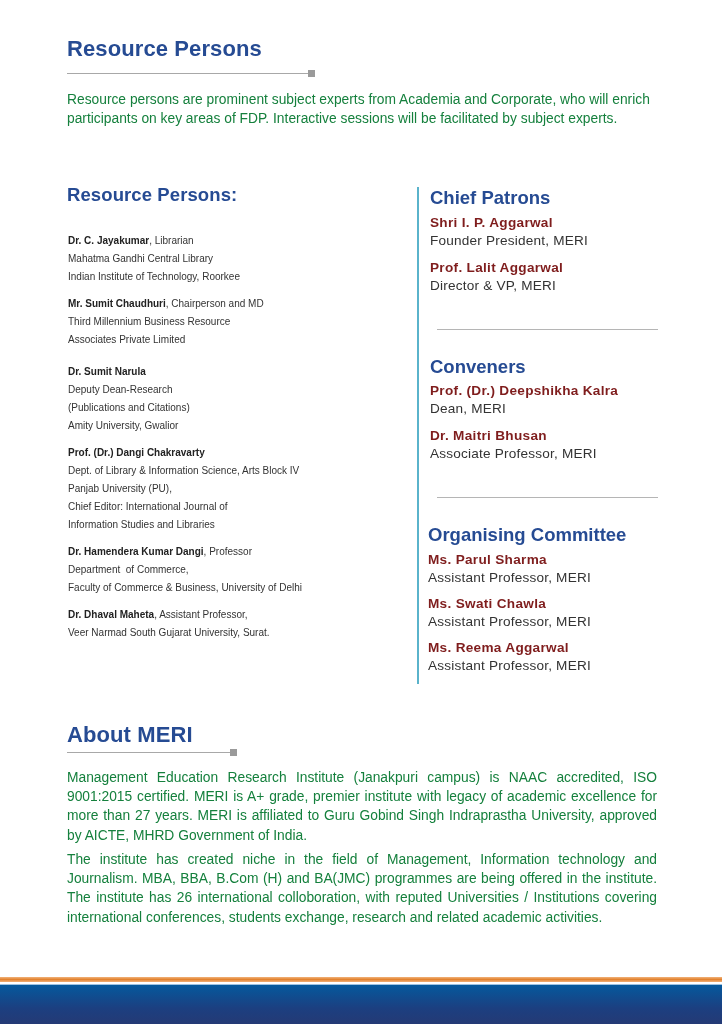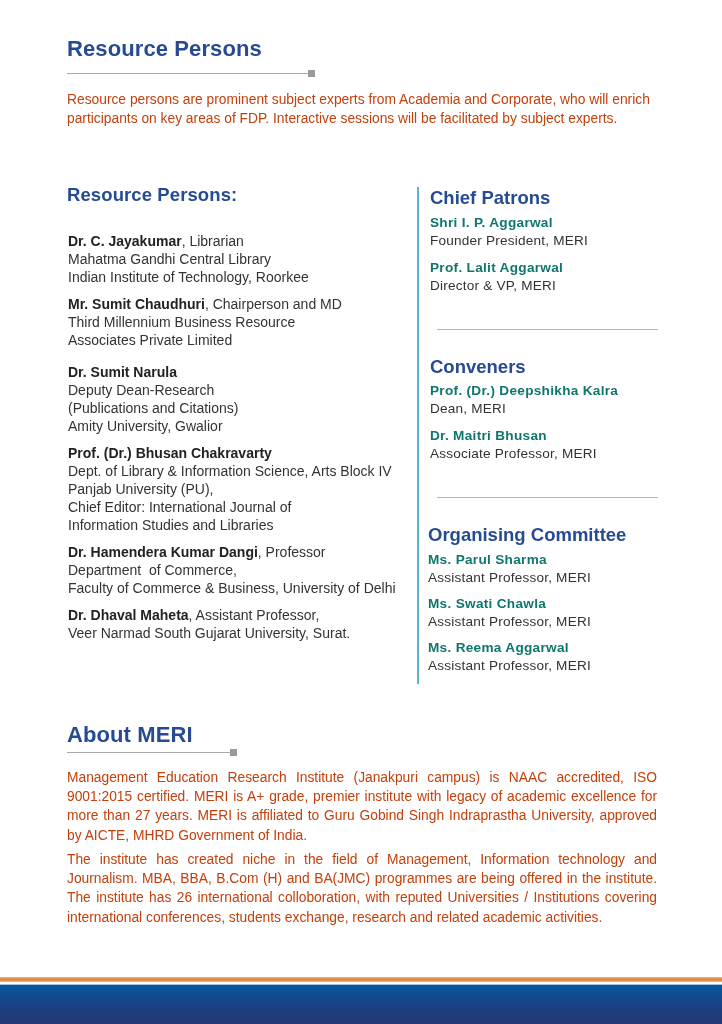--- a/index.html
+++ b/index.html
@@ -13,35 +13,35 @@
     position: absolute; color: #264b93; font-weight: bold;
     font-family: "Liberation Sans", sans-serif; letter-spacing: 0.1px;
   }
   .title-rule {
     position: absolute; height: 1px; background: #a8a8a8;
   }
   .title-rule-cap {
     position: absolute; width: 7px; height: 7px; background: #9a9a9a;
   }
   .para {
-    position: absolute; font-size: 13.6px; line-height: 18.5px; color: #c2410c;
+    position: absolute; font-size: 13.6px; line-height: 18.5px; color: #15803d;
   }
   .para.justify { text-align: justify; }
   .rp-list { position: absolute; left: 68px; top: 232px; width: 345px; }
-  .rp-item { margin-bottom: 9px; font-size: 14px; line-height: 18px; color: #333; }
+  .rp-item { margin-bottom: 9px; font-size: 10px; line-height: 18px; color: #333; }
   .rp-item .name { font-weight: bold; color: #222; }
   .rp-item .line { display: block; }
   .vline {
     position: absolute; left: 417px; top: 187px; width: 2px; height: 497px;
     background: #5ab3cb;
   }
   .right-col { position: absolute; left: 430px; width: 232px; }
   .rc-title { color: #264b93; font-weight: bold; font-size: 18.5px; line-height: 24px; }
   .rc-person { margin-top: 4px; }
-  .rc-name { font-weight: bold; font-size: 13.6px; line-height: 18px; color: #0f766e; letter-spacing: 0.3px; }
+  .rc-name { font-weight: bold; font-size: 13.6px; line-height: 18px; color: #7f1d1d; letter-spacing: 0.3px; }
   .rc-role { font-size: 13.6px; line-height: 18px; color: #333; letter-spacing: 0.2px; }
   .hrule { position: absolute; left: 437px; width: 221px; height: 1px; background: #b5b5b5; }
   .footer-orange { position: absolute; left: 0; top: 977px; width: 722px; height: 5px;
     background: linear-gradient(#f1b27a, #e2822f 50%, #f0b078); }
   .footer-white { position: absolute; left: 0; top: 982px; width: 722px; height: 2px; background: #ffffff; }
   .footer-lightblue { position: absolute; left: 0; top: 984px; width: 722px; height: 1px; background: #9fc3e0; }
   .footer-blue { position: absolute; left: 0; top: 985px; width: 722px; height: 39px;
     background: linear-gradient(#05599d, #1c3f80 60%, #243a75); }
 </style>
 </head>
@@ -65,21 +65,21 @@
     <span class="line">Third Millennium Business Resource</span>
     <span class="line">Associates Private Limited</span>
   </div>
   <div class="rp-item" style="margin-top:14px;">
     <span class="name">Dr. Sumit Narula</span><span></span>
     <span class="line">Deputy Dean-Research</span>
     <span class="line">(Publications and Citations)</span>
     <span class="line">Amity University, Gwalior</span>
   </div>
   <div class="rp-item">
-    <span class="name">Prof. (Dr.) Bhusan Chakravarty</span><span></span>
+    <span class="name">Prof. (Dr.) Dangi Chakravarty</span><span></span>
     <span class="line">Dept. of Library &amp; Information Science, Arts Block IV</span>
     <span class="line">Panjab University (PU),</span>
     <span class="line">Chief Editor: International Journal of</span>
     <span class="line">Information Studies and Libraries</span>
   </div>
   <div class="rp-item">
     <span class="name">Dr. Hamendera Kumar Dangi</span><span>, Professor</span>
     <span class="line" style="white-space:pre;">Department  of Commerce,</span>
     <span class="line">Faculty of Commerce &amp; Business, University of Delhi</span>
   </div>

